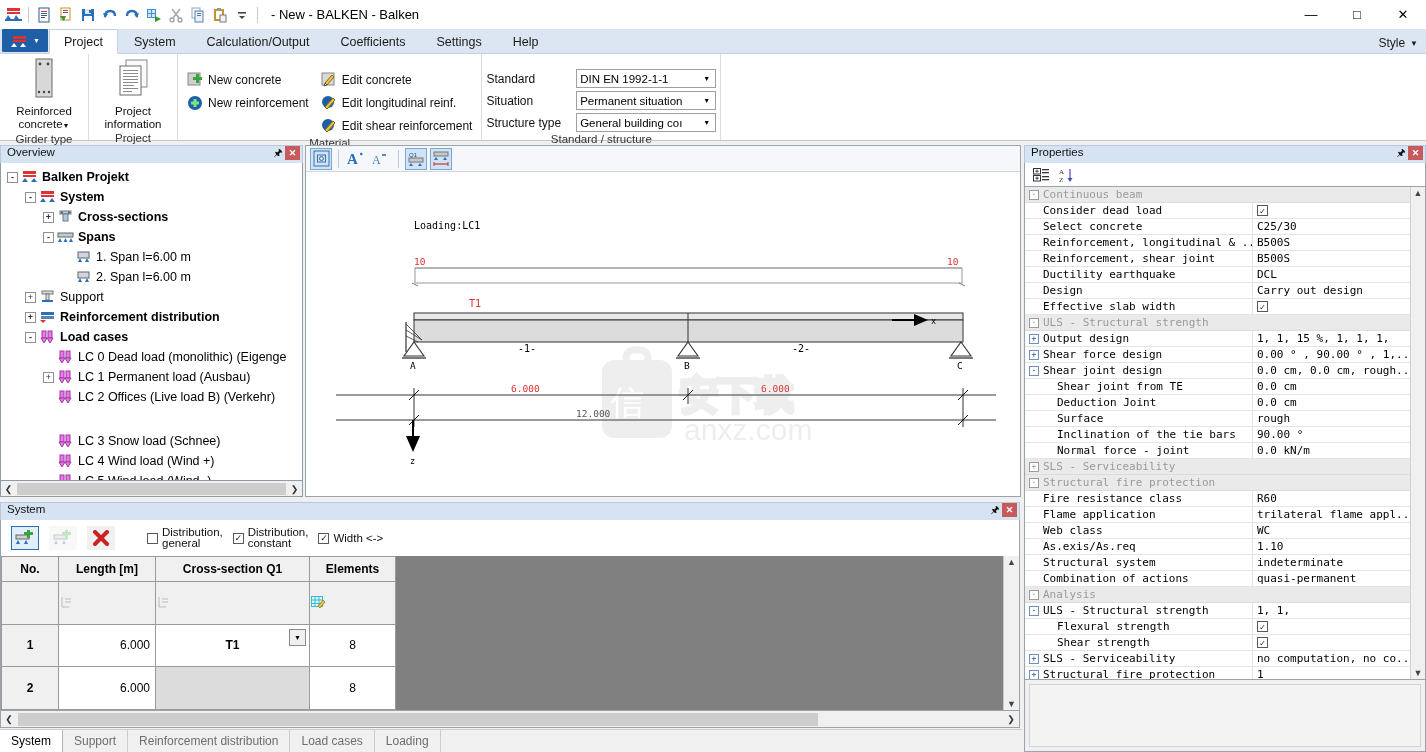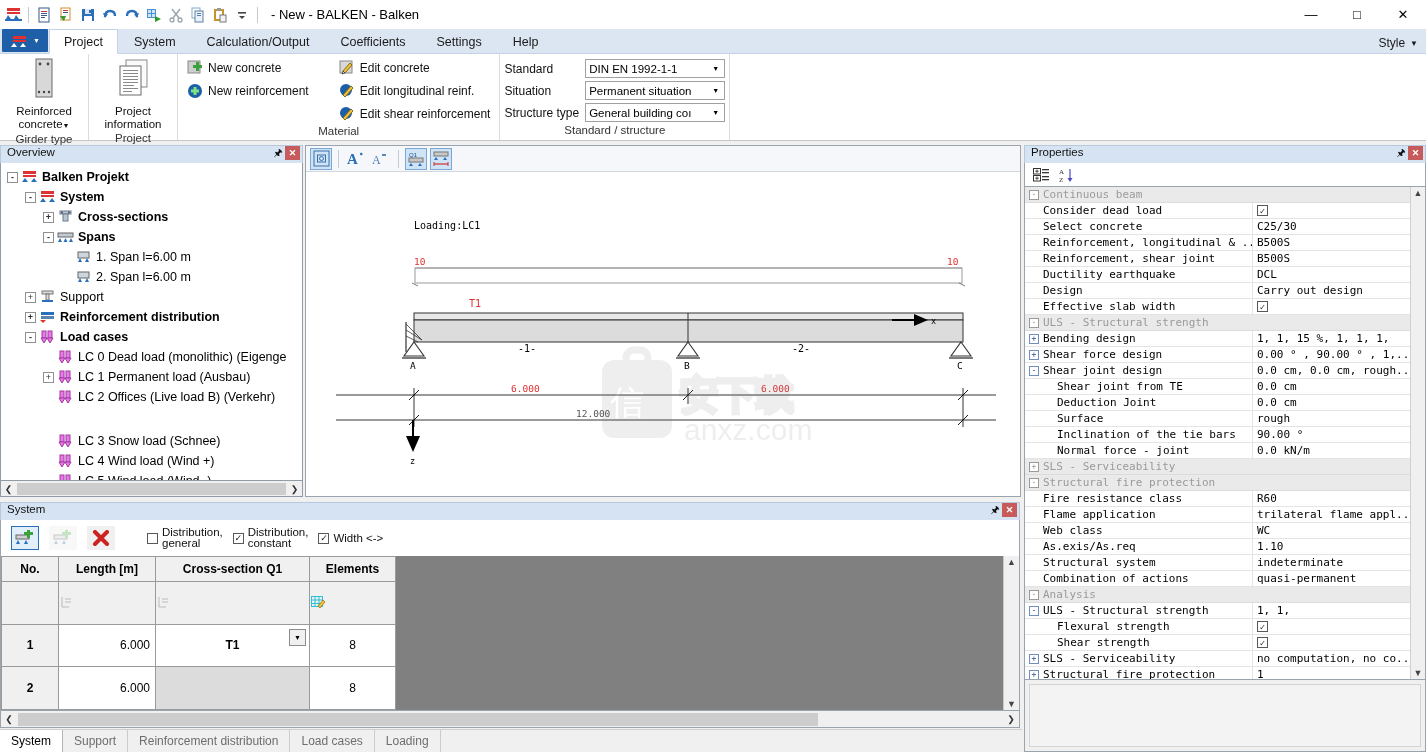--- a/index.html
+++ b/index.html
@@ -55,25 +55,25 @@
     display:flex; align-items:stretch;
   }
   .rgroup { position:relative; display:flex; flex-direction:column; align-items:center; padding:0 4px; }
   .rgroup + .rgroup { border-left:1px solid #dcdcdc; }
   .rgroup .gbody { flex:1; display:flex; align-items:center; justify-content:center; }
   .rgroup .glabel { height:17px; line-height:15px; font-size:11.5px; color:#333; text-align:center; }
 
   .bigbtn { width:80px; display:flex; flex-direction:column; align-items:center; gap:5px; padding-top:4px; }
   .bigbtn .lbl { font-size:11.5px; text-align:center; line-height:13px; color:#111; }
 
-  .matgrid { display:flex; gap:20px; padding-top:3px; }
+  .matgrid { display:flex; gap:2px; padding-top:15px; }
   .matcol { display:flex; flex-direction:column; gap:2px; }
   .smallbtn { display:flex; align-items:center; gap:5px; padding:2px 5px; height:21px; font-size:12px; color:#111; white-space:nowrap; }
 
-  .stdgrid { display:grid; grid-template-columns:auto auto; gap:3px 6px; padding-top:5px; align-items:center; }
+  .stdgrid { display:grid; grid-template-columns:auto auto; gap:3px 15px; padding-top:15px; align-items:center; }
   .stdlabel { font-size:12px; color:#111; white-space:nowrap; }
   .combo {
     width:140px; height:19px; border:1px solid #a0a0a0; background:#fff;
     display:flex; align-items:center; font-size:11.5px; padding-left:3px; position:relative; overflow:hidden;
   }
   .combo .arw { position:absolute; right:2px; top:0; height:17px; width:13px; display:flex; align-items:center; justify-content:center; font-size:7px; }
 
   
   .panel-title {
     height:18px; background:#d6e3f2; display:flex; align-items:flex-start;
@@ -824,21 +824,21 @@
           </div>
           <div class="prow cat">
             <div class="pname">
               <span class="pexp inv">-</span>
               <span>ULS - Structural strength</span>
             </div>
           </div>
           <div class="prow">
             <div class="pname">
               <span class="pexp">+</span>
-              <span>Bending design</span>
+              <span>Output design</span>
             </div>
             <div class="pval">1, 1, 15 %, 1, 1, 1,</div>
           </div>
           <div class="prow">
             <div class="pname">
               <span class="pexp">+</span>
               <span>Shear force design</span>
             </div>
             <div class="pval">0.00 ° , 90.00 ° , 1,...</div>
           </div>

